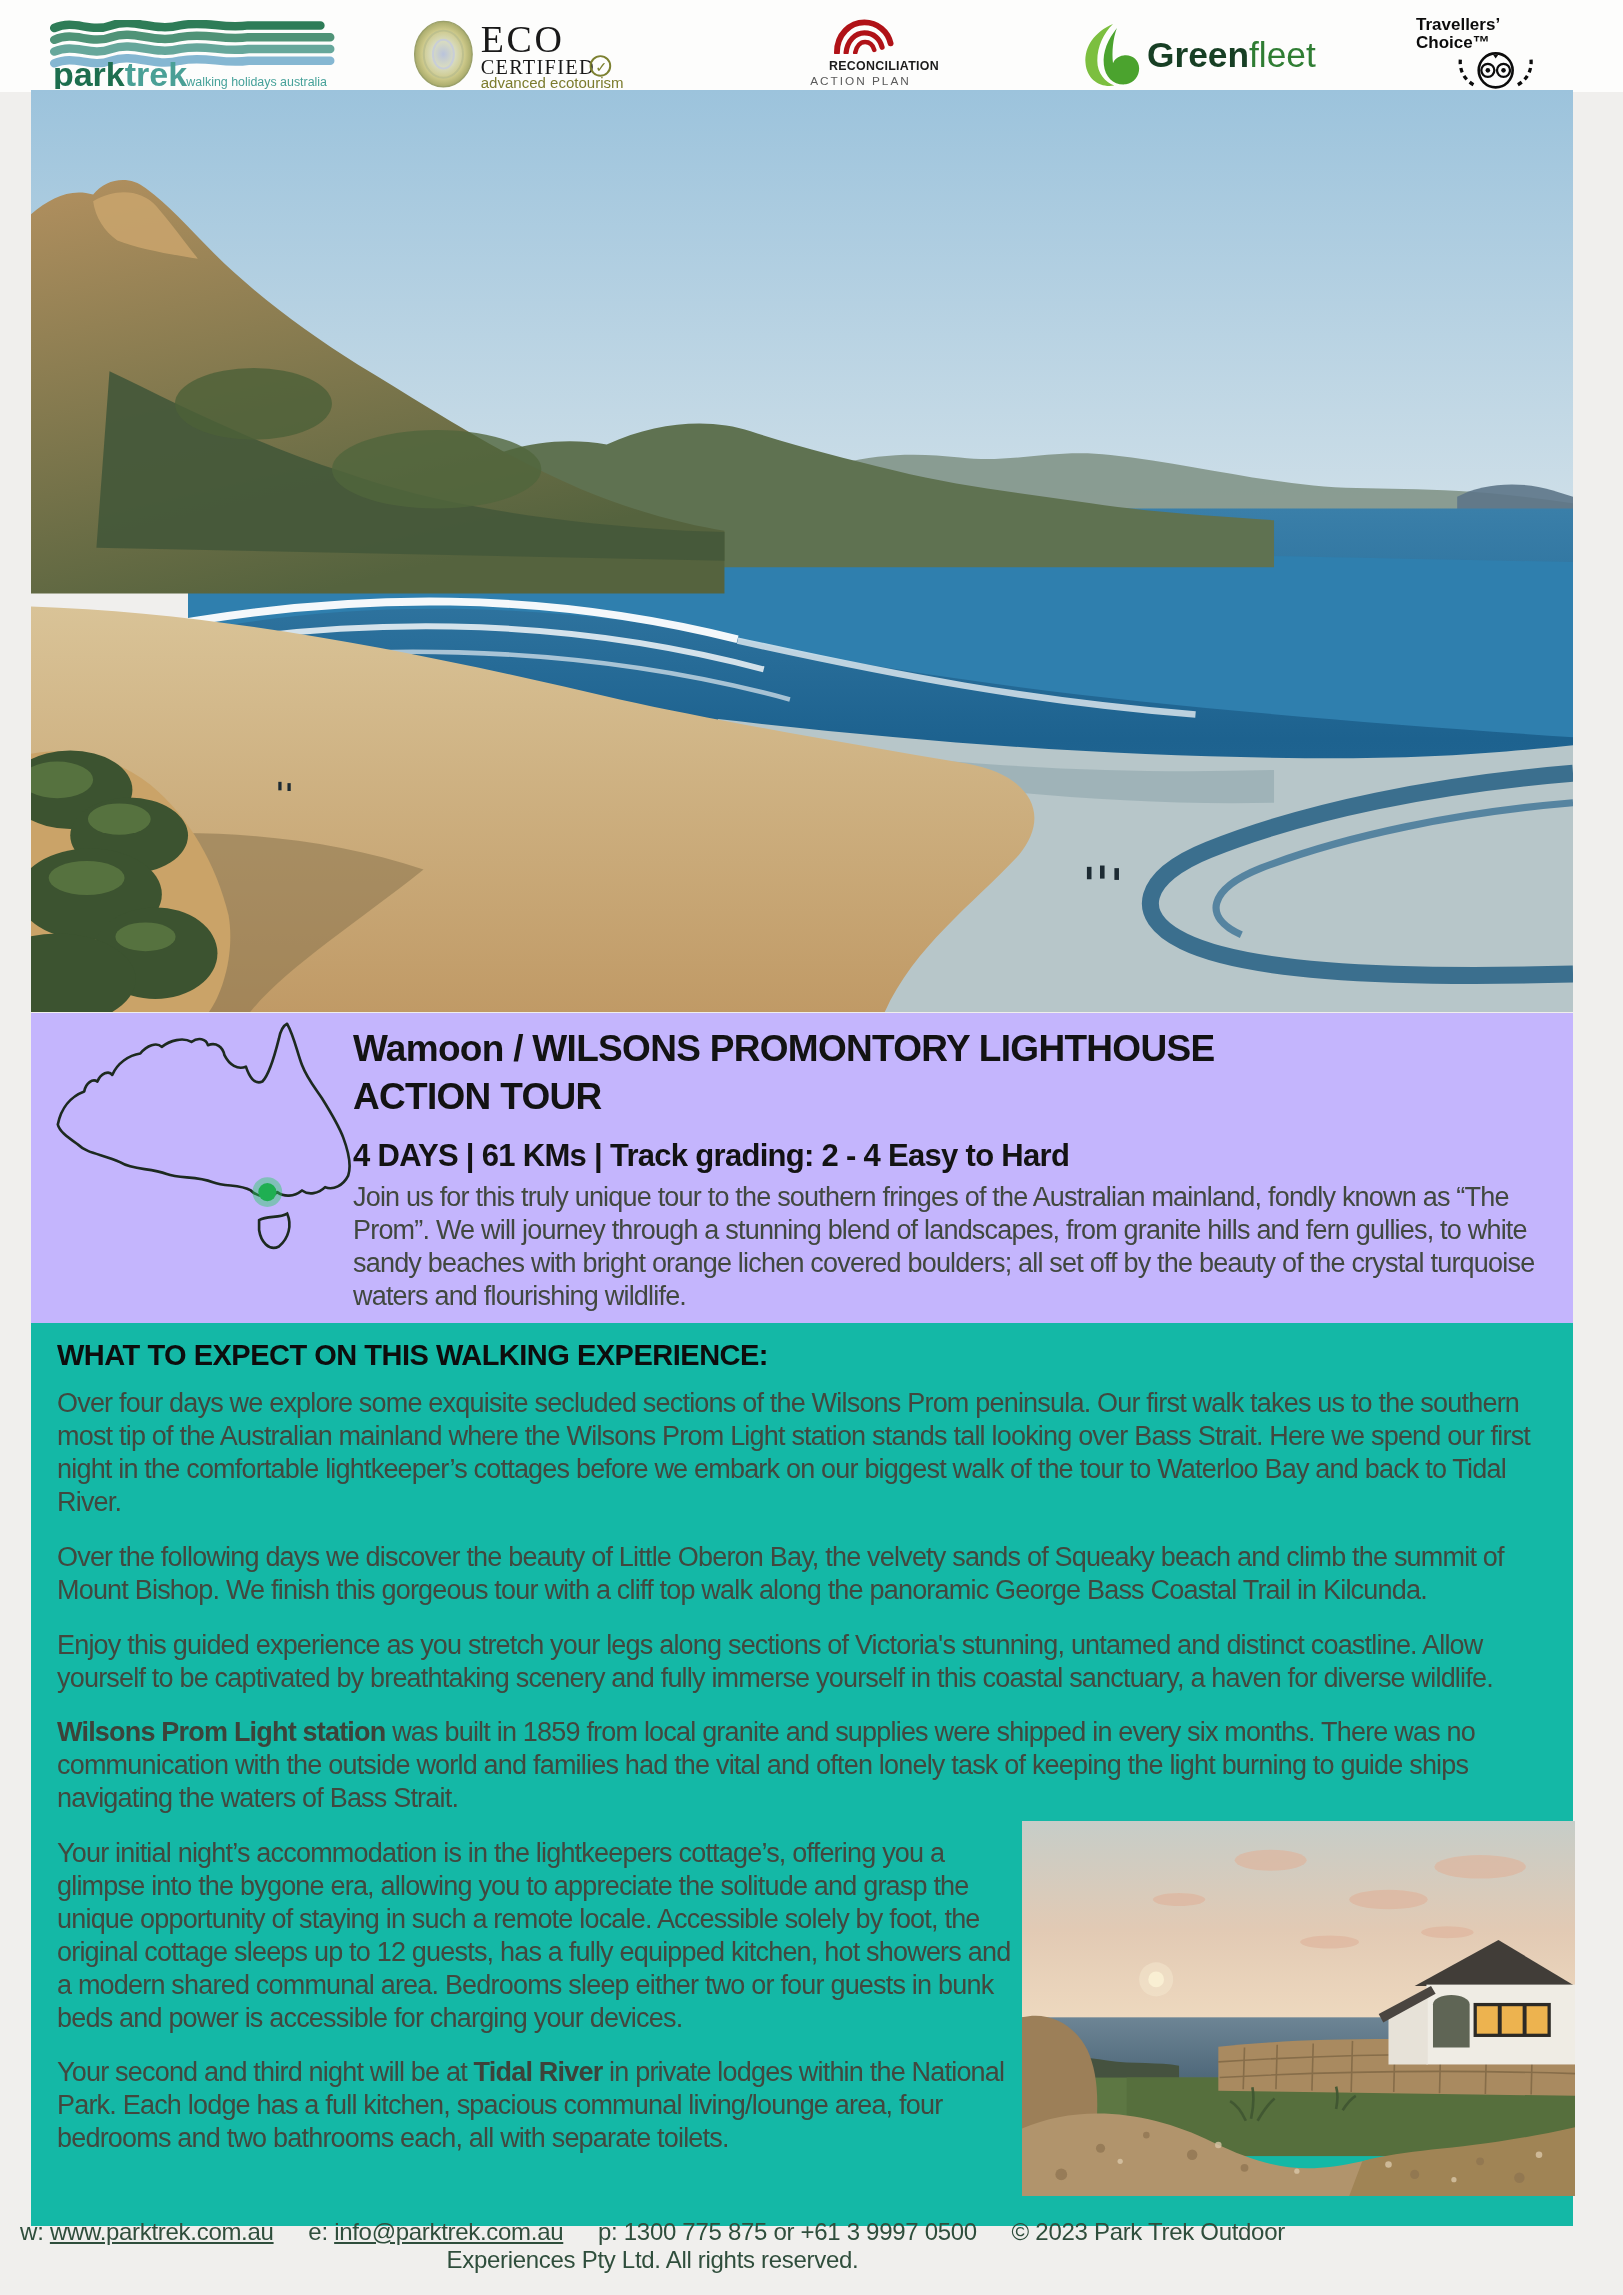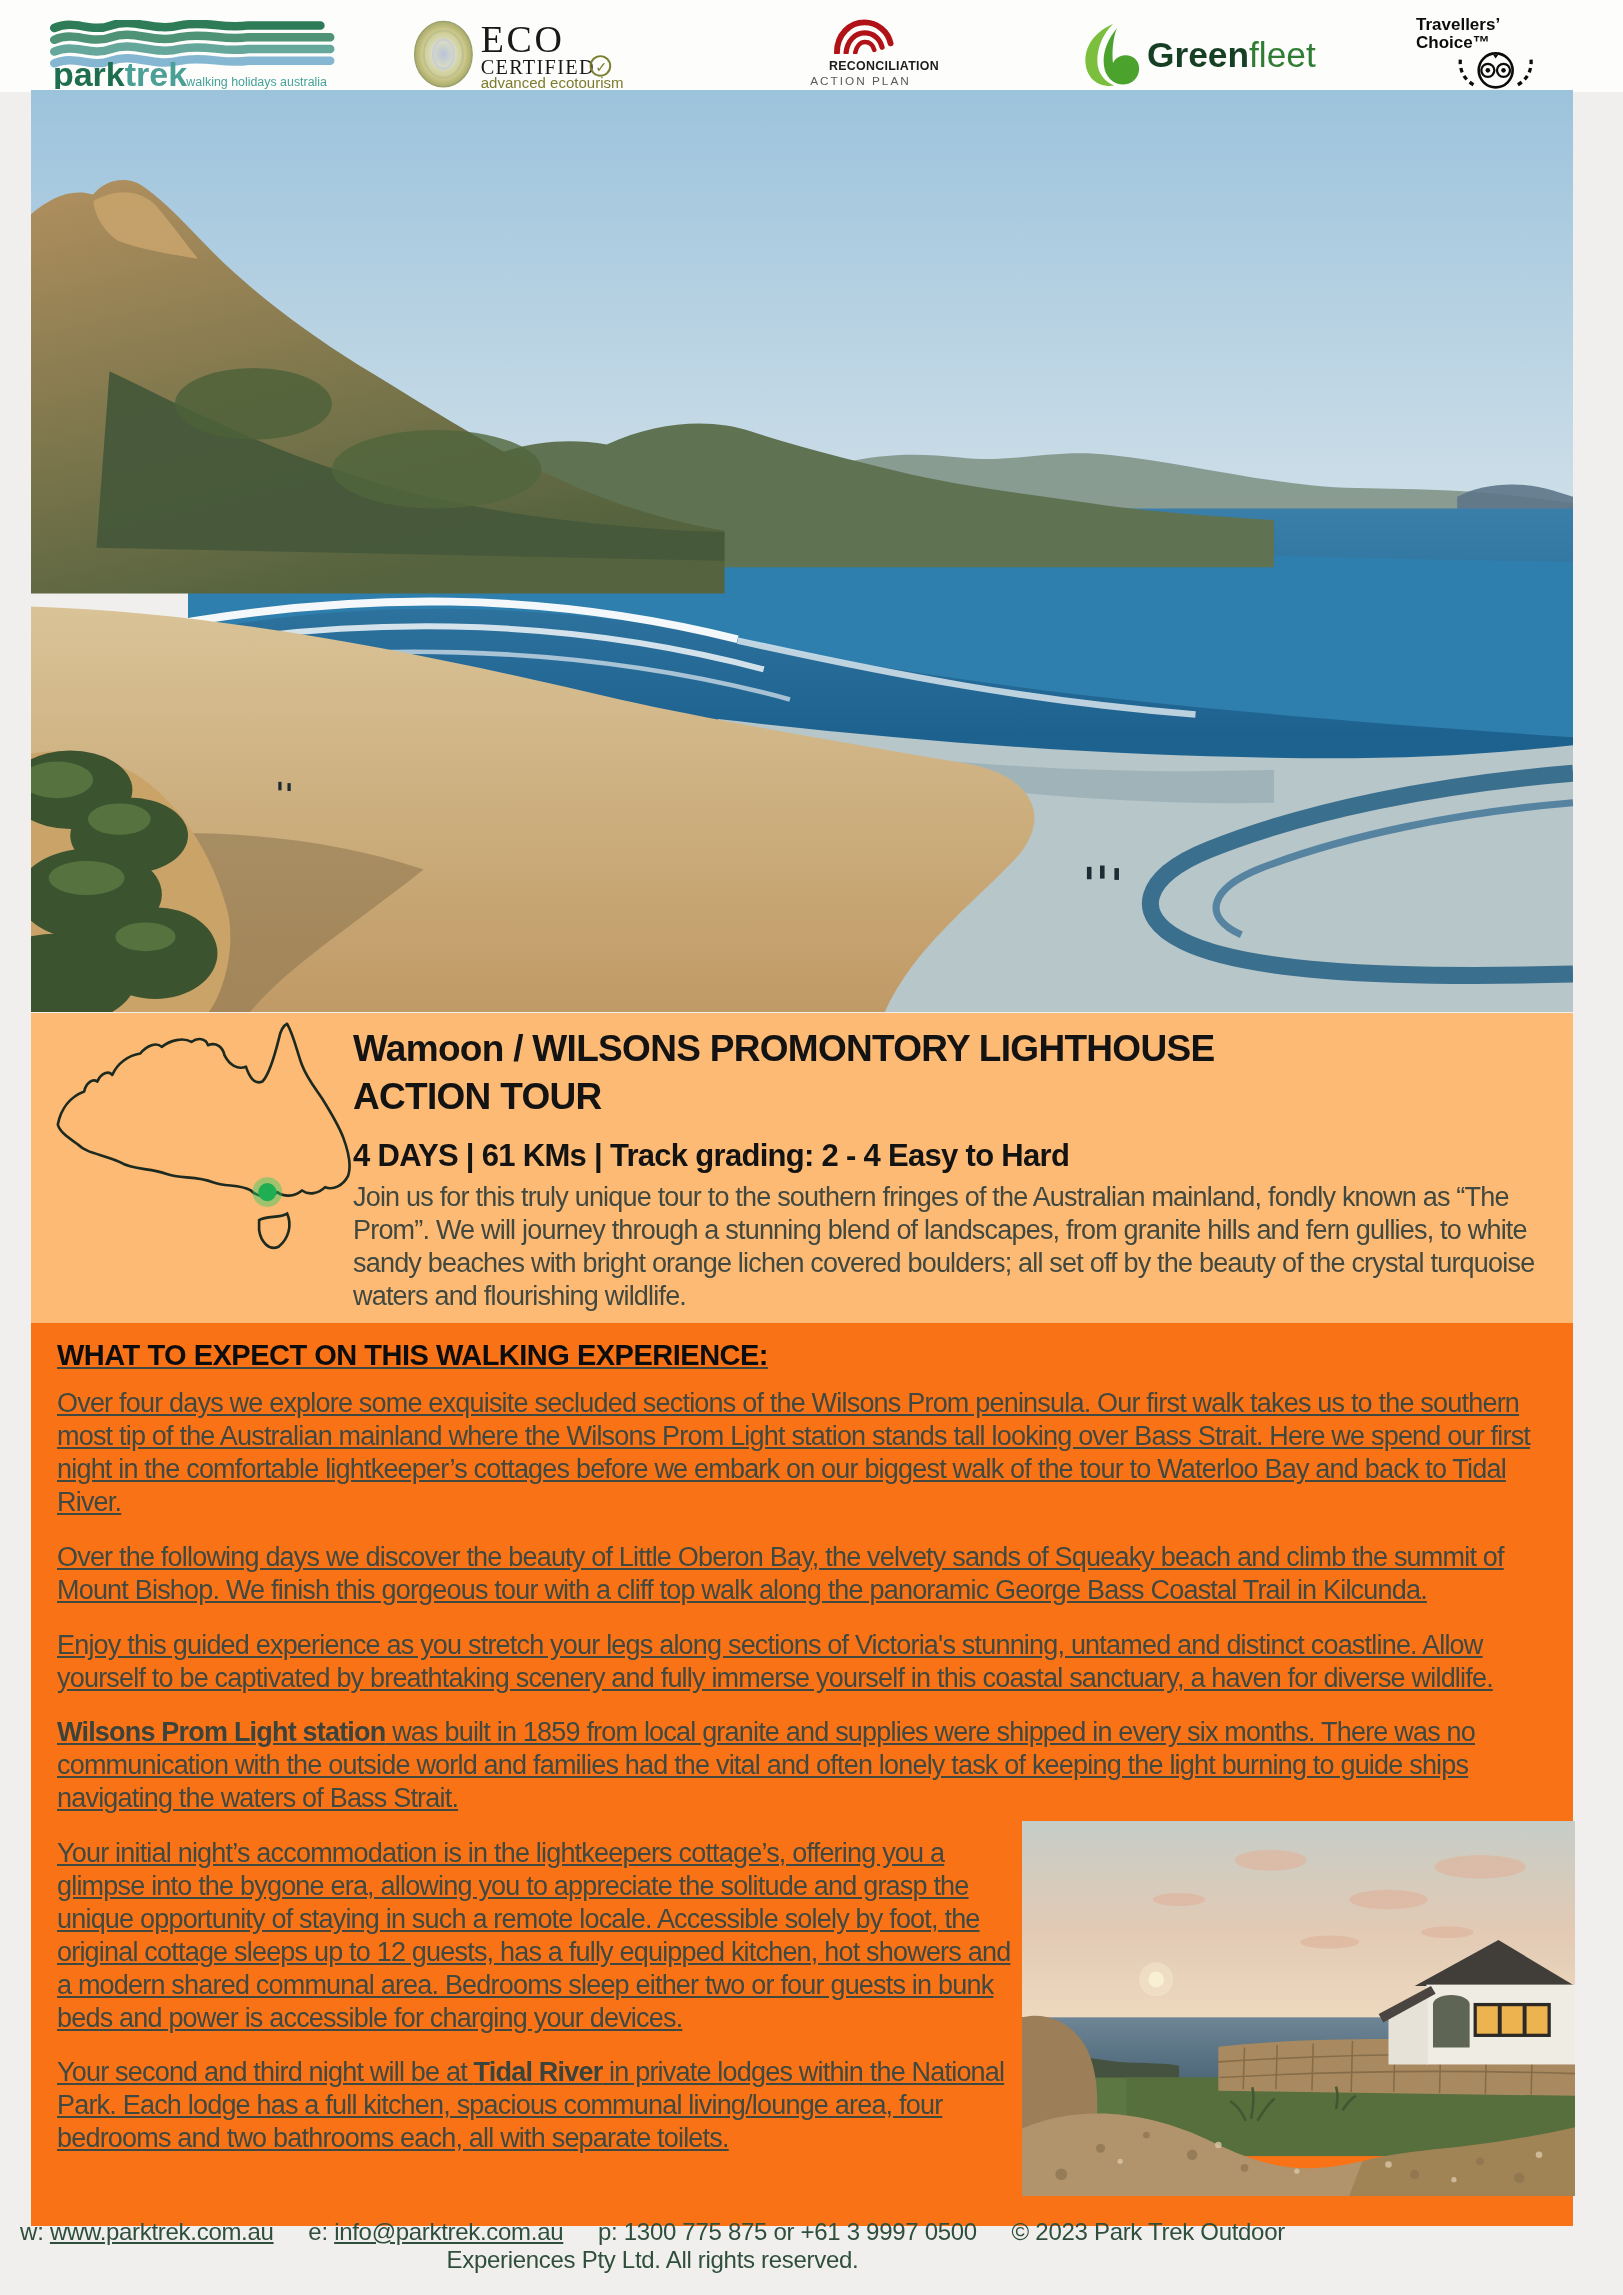--- a/index.html
+++ b/index.html
@@ -21,29 +21,29 @@
   .rap-l3{font-size:15.7px;font-weight:bold;color:#1c1c1c;letter-spacing:4.6px;text-align:center;}
 
   .choice-l{font-size:17px;font-weight:bold;color:#0c0c0c;text-align:left;line-height:18.3px;}
   .choice-year{font-size:17px;font-weight:bold;color:#0c0c0c;text-align:center;margin-top:0px;}
 
   
   .hero{position:absolute;left:31px;top:90px;width:1542px;height:922px;}
   .hero svg{display:block;}
 
   
-  .band{position:absolute;left:31px;top:1013px;width:1542px;height:311px;background:#fdba74;}
+  .band{position:absolute;left:31px;top:1013px;width:1542px;height:311px;background:#c4b5fd;}
   .band-map{position:absolute;left:6.5px;top:7.9px;width:330px;height:296px;}
   .band-text{position:absolute;left:322px;top:11.8px;width:1197px;}
   .tour-title{font-size:37px;line-height:48px;font-weight:bold;color:#131313;letter-spacing:-0.7px;}
   .tour-meta{font-size:31px;font-weight:bold;color:#131313;letter-spacing:-0.7px;margin-top:17px;}
   .tour-intro{font-size:27px;line-height:33px;color:#41483f;letter-spacing:-0.8px;margin-top:7px;width:1197px;}
 
   
-  .section{position:absolute;left:31px;top:1323px;width:1542px;height:903px;background:#f97316;color:#41483f;text-decoration:underline;}
+  .section{position:absolute;left:31px;top:1323px;width:1542px;height:903px;background:#14b8a6;color:#41483f;}
   .section-inner{padding:15.7px 14.4px 0 26px;}
   .section h2{font-size:29px;color:#0d0d0d;letter-spacing:-0.5px;margin:0 0 15.7px 0;font-weight:bold;}
   .section h2.accom{margin:30px 0 27.5px 0;}
   .section p{font-size:27px;line-height:33px;letter-spacing:-0.8px;margin:0 0 21.6px 0;}
   .section p b{color:#3c433a;}
   .narrow{width:960px;}
   .photo{position:absolute;left:991px;top:498px;width:553px;height:375px;}
 
   
   .footer{position:absolute;left:0;top:2218px;width:1305px;text-align:center;

